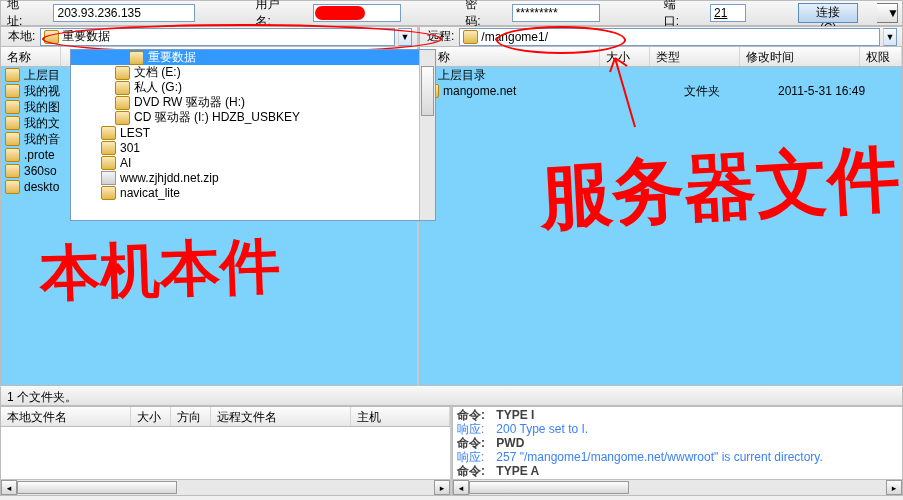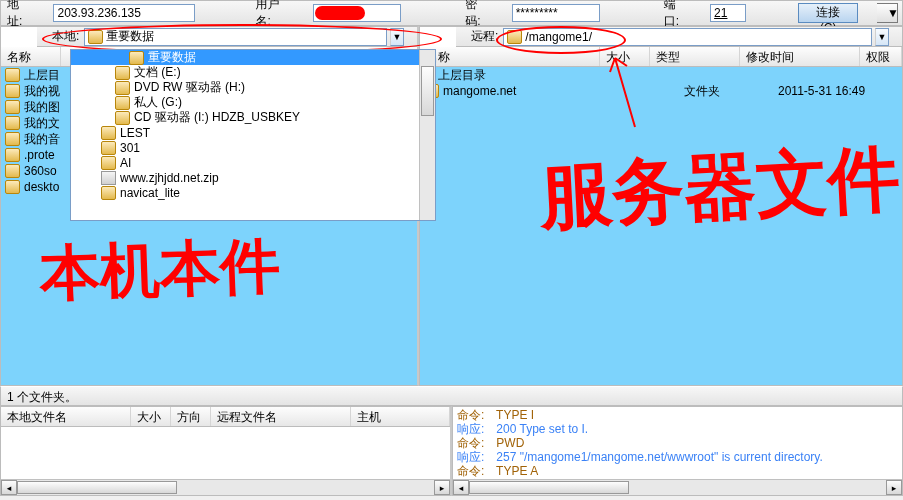--- a/index.html
+++ b/index.html
@@ -5,21 +5,21 @@
   * { box-sizing: border-box; font-family: "SimSun", "Microsoft YaHei", sans-serif; }
   body { margin: 0; width: 903px; height: 500px; background: #f0f0f0; font-size: 12px; color: #000; position: relative; overflow: hidden; }
   .topbar { height: 26px; background: linear-gradient(#f7f7f7,#e4e4e4); border: 1px solid #bcbcbc; display: flex; align-items: center; padding: 0 4px; gap: 19px; }
   .lbl { padding: 0 2px; }
   input[type="text"], input[type="password"] { font-size: 12px; border: 1px solid #7a9dc7; padding: 1px 3px; height: 18px; }
   .btn { height: 20px; font-size: 12px; border: 1px solid #7a7a7a; background: linear-gradient(#fdfdfd,#e0e0e0); padding: 0 10px; cursor: pointer; }
   .splitbtn { width: 14px; border-left: none; }
   .panes { display: flex; height: 360px; }
   .pane { flex: 1; display: flex; flex-direction: column; border: 1px solid #bcbcbc; background: #fff; position: relative; }
   .pane.left { border-right: 2px solid #c8c8c8; }
-  .pathbar { height: 20px; background: linear-gradient(#f4f4f4,#e6e6e6); border-bottom: 1px solid #bcbcbc; display: flex; align-items: center; padding: 0 13px; gap: 3px; position: relative; margin-left: 36px; }
+  .pathbar { height: 20px; background: linear-gradient(#f4f4f4,#e6e6e6); border-bottom: 1px solid #bcbcbc; display: flex; align-items: center; padding: 0 5px; gap: 3px; position: relative; }
   .pathinput { flex: 1; height: 18px; border: 1px solid #7a9dc7; background: #fff; display: flex; align-items: center; padding: 0 3px; gap: 3px; }
   .ddarrow { width: 14px; height: 18px; border: 1px solid #7a9dc7; border-left: 1px solid #d0d0d0; background: linear-gradient(#f8fbfe,#d6e6f6); display:flex;align-items:center;justify-content:center; cursor:pointer; font-size:9px;}
   .listhdr { height: 20px; background: linear-gradient(#fdfdfd,#e7e7e7); border-bottom: 1px solid #bcbcbc; display: flex; }
   .col { border-right: 1px solid #d5d5d5; padding: 2px 6px 0; font-size: 12px; }
   .left .col.c1 { width: 60px; }
   .right .col.r1 { width: 180px; } .right .col.r2 { width: 50px; } .right .col.r3 { width: 90px; } .right .col.r4 { width: 120px; } .right .col.r5 { flex:1; }
   .body { flex: 1; overflow: hidden; background: #7dd3fc; font-size: 12px; }
   .row { display: flex; align-items: center; height: 16px; padding: 0 4px; gap: 4px; }
   .icon { width: 15px; height: 14px; display:inline-block; }
   .folder { background: linear-gradient(#fceabb,#e3b94d); border:1px solid #b8860b; border-radius:2px; }
@@ -30,21 +30,21 @@
   .drow.sel { background: #3399ff; color: #fff; }
   .ddscroll { position:absolute; right:0; top:0; bottom:0; width:16px; background:#e8e8e8; border-left:1px solid #c0c0c0;}
   .ddscroll .sbar { position:absolute; left:1px; right:1px; top:16px; height:50px; background:linear-gradient(#fdfdfd,#d8d8d8); border:1px solid #999;}
   .statusbar { height: 20px; background: linear-gradient(#f7f7f7,#e4e4e4); border: 1px solid #bcbcbc; border-top: 1px solid #fff; padding: 2px 6px; font-size: 12px; }
   .bottomzone { height: 90px; display: flex; }
   .bottompane { flex:1; border:1px solid #bcbcbc; position:relative; background:#fff; display:flex; flex-direction:column;}
   .bottompane.left { border-right: 2px solid #c8c8c8; }
   .qhdr { height: 20px; background: linear-gradient(#fdfdfd,#e7e7e7); border-bottom: 1px solid #bcbcbc; display:flex; }
   .qcol { border-right: 1px solid #d5d5d5; padding: 2px 6px 0; }
   .log { flex:1; font-family: "Fixedsys","Consolas",monospace; font-size: 12px; line-height: 14px; padding: 1px 4px; overflow:hidden;}
-  .log .cmd { color:#a16207; }
+  .log .cmd { color:#404040;font-weight:bold; }
   .log .resp { color:#3b82f6; }
   .hscroll { height: 16px; background:#e8e8e8; border-top:1px solid #c0c0c0; position:relative;}
   .hscroll .ha { width:16px; height:100%; position:absolute; background:linear-gradient(#fdfdfd,#d8d8d8); border:1px solid #999; display:flex;align-items:center;justify-content:center;font-size:9px;}
   .hscroll .thumb { position:absolute; top:1px; bottom:1px; background:linear-gradient(#fdfdfd,#d8d8d8); border:1px solid #999;}
 
   .anno { position:absolute; pointer-events:none; }
   .redtext { font-family: "KaiTi","STKaiti",cursive; font-size: 60px; font-weight: bold; color: #ff0000; }
   .circle { border: 2px solid #ff0000; border-radius: 50%; }
   .arrow { stroke:#ff0000; stroke-width:2; fill:none; }
   .userblot { position:absolute; width:50px; height:14px; background:#ff0000; border-radius:7px; z-index:5;}
@@ -128,26 +128,26 @@
           <span>重要数据</span>
         </div>
         <div class="drow">
           <span style="width:36px;display:inline-block"></span>
           <span class="icon folder"></span>
           <span>文档 (E:)</span>
         </div>
         <div class="drow">
           <span style="width:36px;display:inline-block"></span>
           <span class="icon folder"></span>
+          <span>私人 (G:)</span>
+        </div>
+        <div class="drow">
+          <span style="width:36px;display:inline-block"></span>
+          <span class="icon folder"></span>
           <span>DVD RW 驱动器 (H:)</span>
-        </div>
-        <div class="drow">
-          <span style="width:36px;display:inline-block"></span>
-          <span class="icon folder"></span>
-          <span>私人 (G:)</span>
         </div>
         <div class="drow">
           <span style="width:36px;display:inline-block"></span>
           <span class="icon folder"></span>
           <span>CD 驱动器 (I:) HDZB_USBKEY</span>
         </div>
         <div class="drow">
           <span style="width:22px;display:inline-block"></span>
           <span class="icon folder"></span>
           <span>LEST</span>

